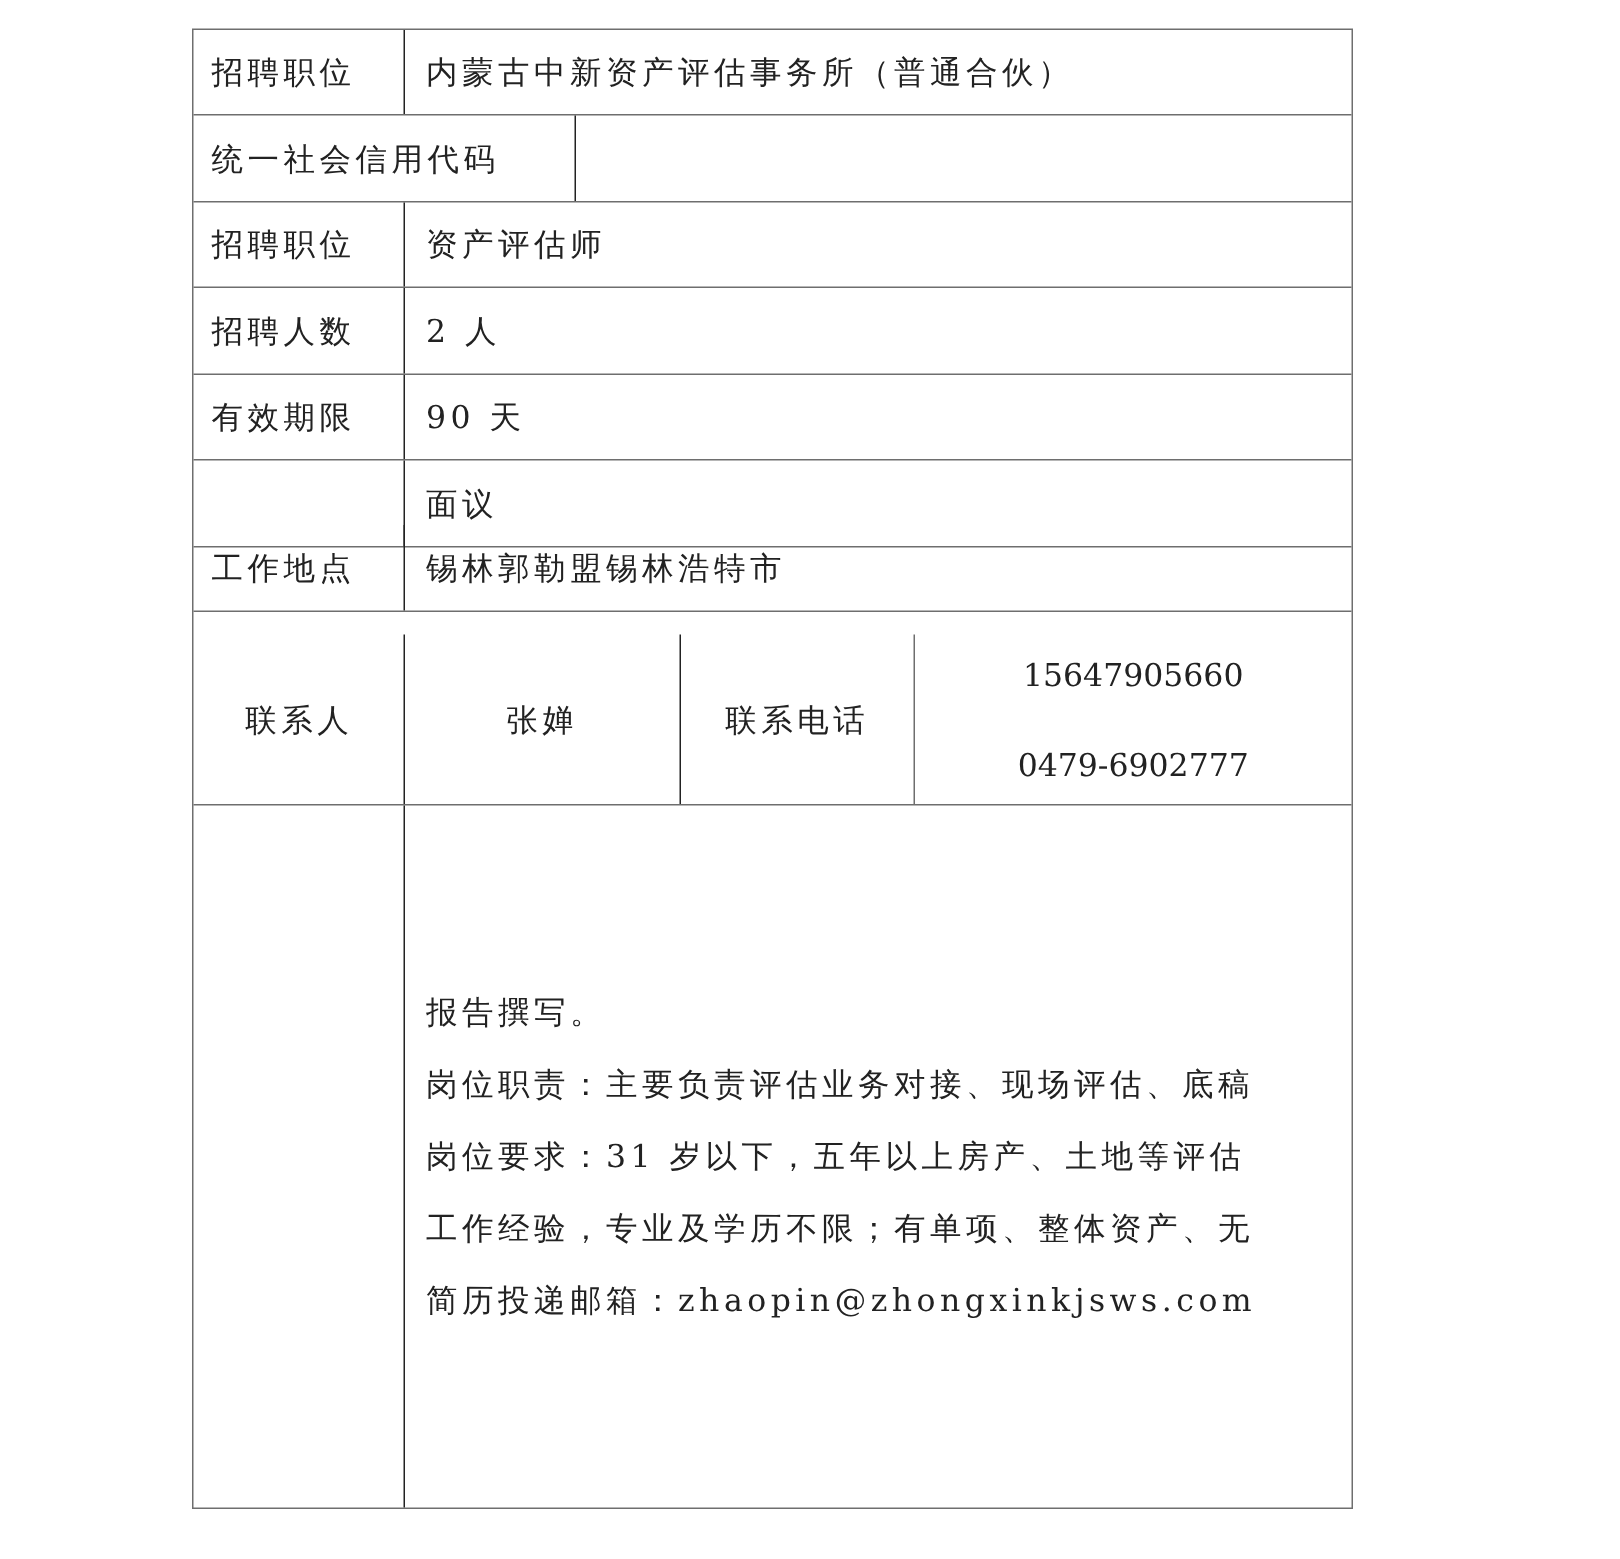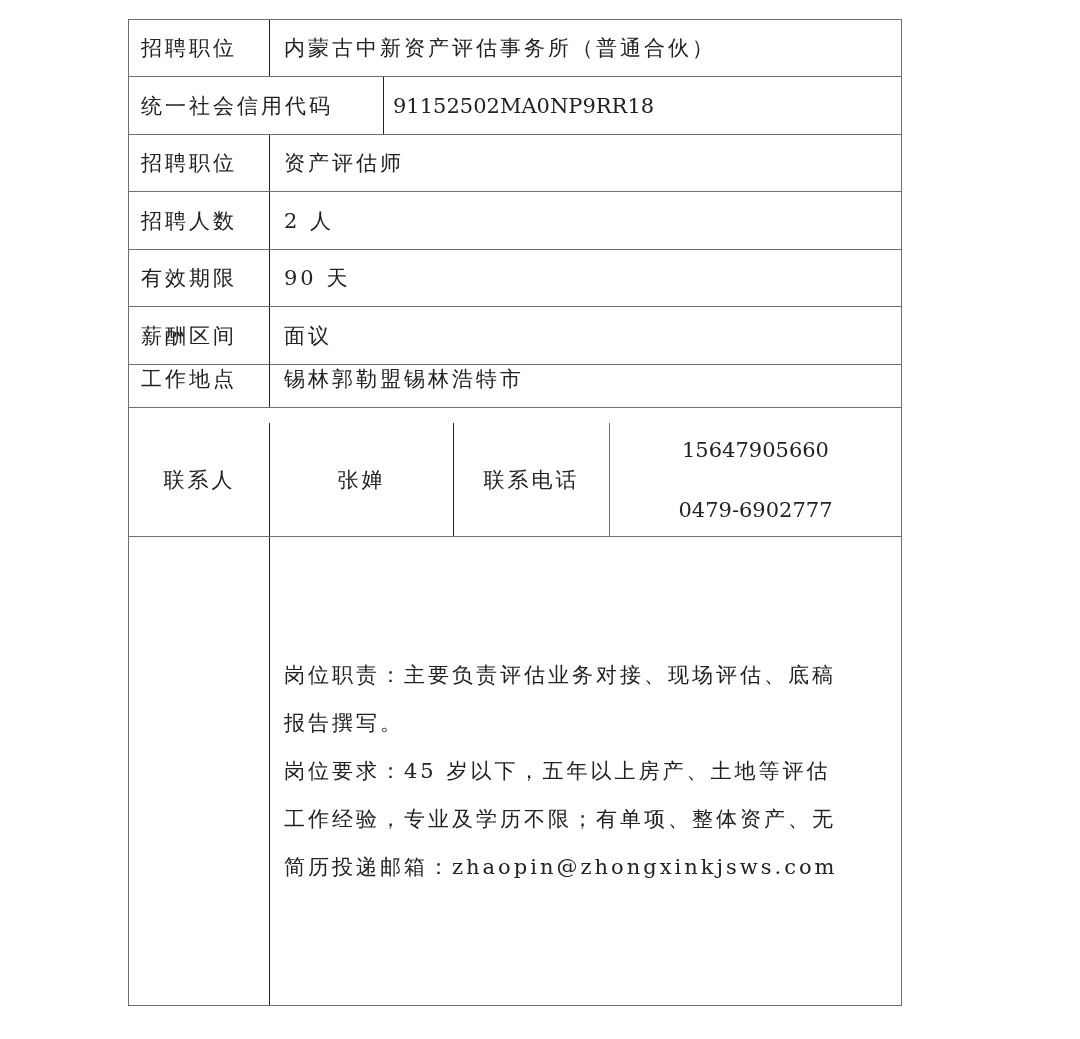--- a/index.html
+++ b/index.html
@@ -28,21 +28,20 @@
 
   <div class="row" style="top:0;height:57px;">
     <div class="cell label">招聘职位</div>
     <div class="vline" style="left:140px;"></div>
     <div class="cell value">内蒙古中新资产评估事务所（普通合伙）</div>
   </div>
 
   <div class="row" style="top:57px;height:58px;">
     <div class="cell label" style="width:255px;">统一社会信用代码</div>
     <div class="vline" style="left:254px;"></div>
-    <div class="cell value num" style="left:255px;padding-left:9px;">91152502MA0NP9RR18</div>
   </div>
 
   <div class="row" style="top:115px;height:57px;">
     <div class="cell label">招聘职位</div>
     <div class="vline" style="left:140px;"></div>
     <div class="cell value">资产评估师</div>
   </div>
 
   <div class="row" style="top:172px;height:58px;">
     <div class="cell label">招聘人数</div>
@@ -50,21 +49,20 @@
     <div class="cell value">2 人</div>
   </div>
 
   <div class="row" style="top:230px;height:57px;">
     <div class="cell label">有效期限</div>
     <div class="vline" style="left:140px;"></div>
     <div class="cell value">90 天</div>
   </div>
 
   <div class="row" style="top:287px;height:58px;">
-    <div class="cell label">薪酬区间</div>
     <div class="vline" style="left:140px;"></div>
     <div class="cell value">面议</div>
   </div>
 
   <div class="row" style="top:330px;height:58px;">
     <div class="cell label">工作地点</div>
     <div class="vline" style="left:140px;"></div>
     <div class="cell value">锡林郭勒盟锡林浩特市</div>
   </div>
 
@@ -77,21 +75,21 @@
     <div class="vline" style="left:480px;border-left-color:#6e6e6e;"></div>
     <div class="cell center phones" style="left:481px;right:0;">
       <span>15647905660</span>
       <span>0479-6902777</span>
     </div>
   </div>
 
   <div class="row last" style="top:517px;height:468px;">
     <div class="vline" style="left:140px;"></div>
     <div class="cell req">
+      <p>报告撰写。</p>
       <p>岗位职责：主要负责评估业务对接、现场评估、底稿</p>
-      <p>报告撰写。</p>
-      <p>岗位要求：45 岁以下，五年以上房产、土地等评估</p>
+      <p>岗位要求：31 岁以下，五年以上房产、土地等评估</p>
       <p>工作经验，专业及学历不限；有单项、整体资产、无</p>
       <p>简历投递邮箱：zhaopin@zhongxinkjsws.com</p>
     </div>
   </div>
 
 </div>
 
 </body></html>

